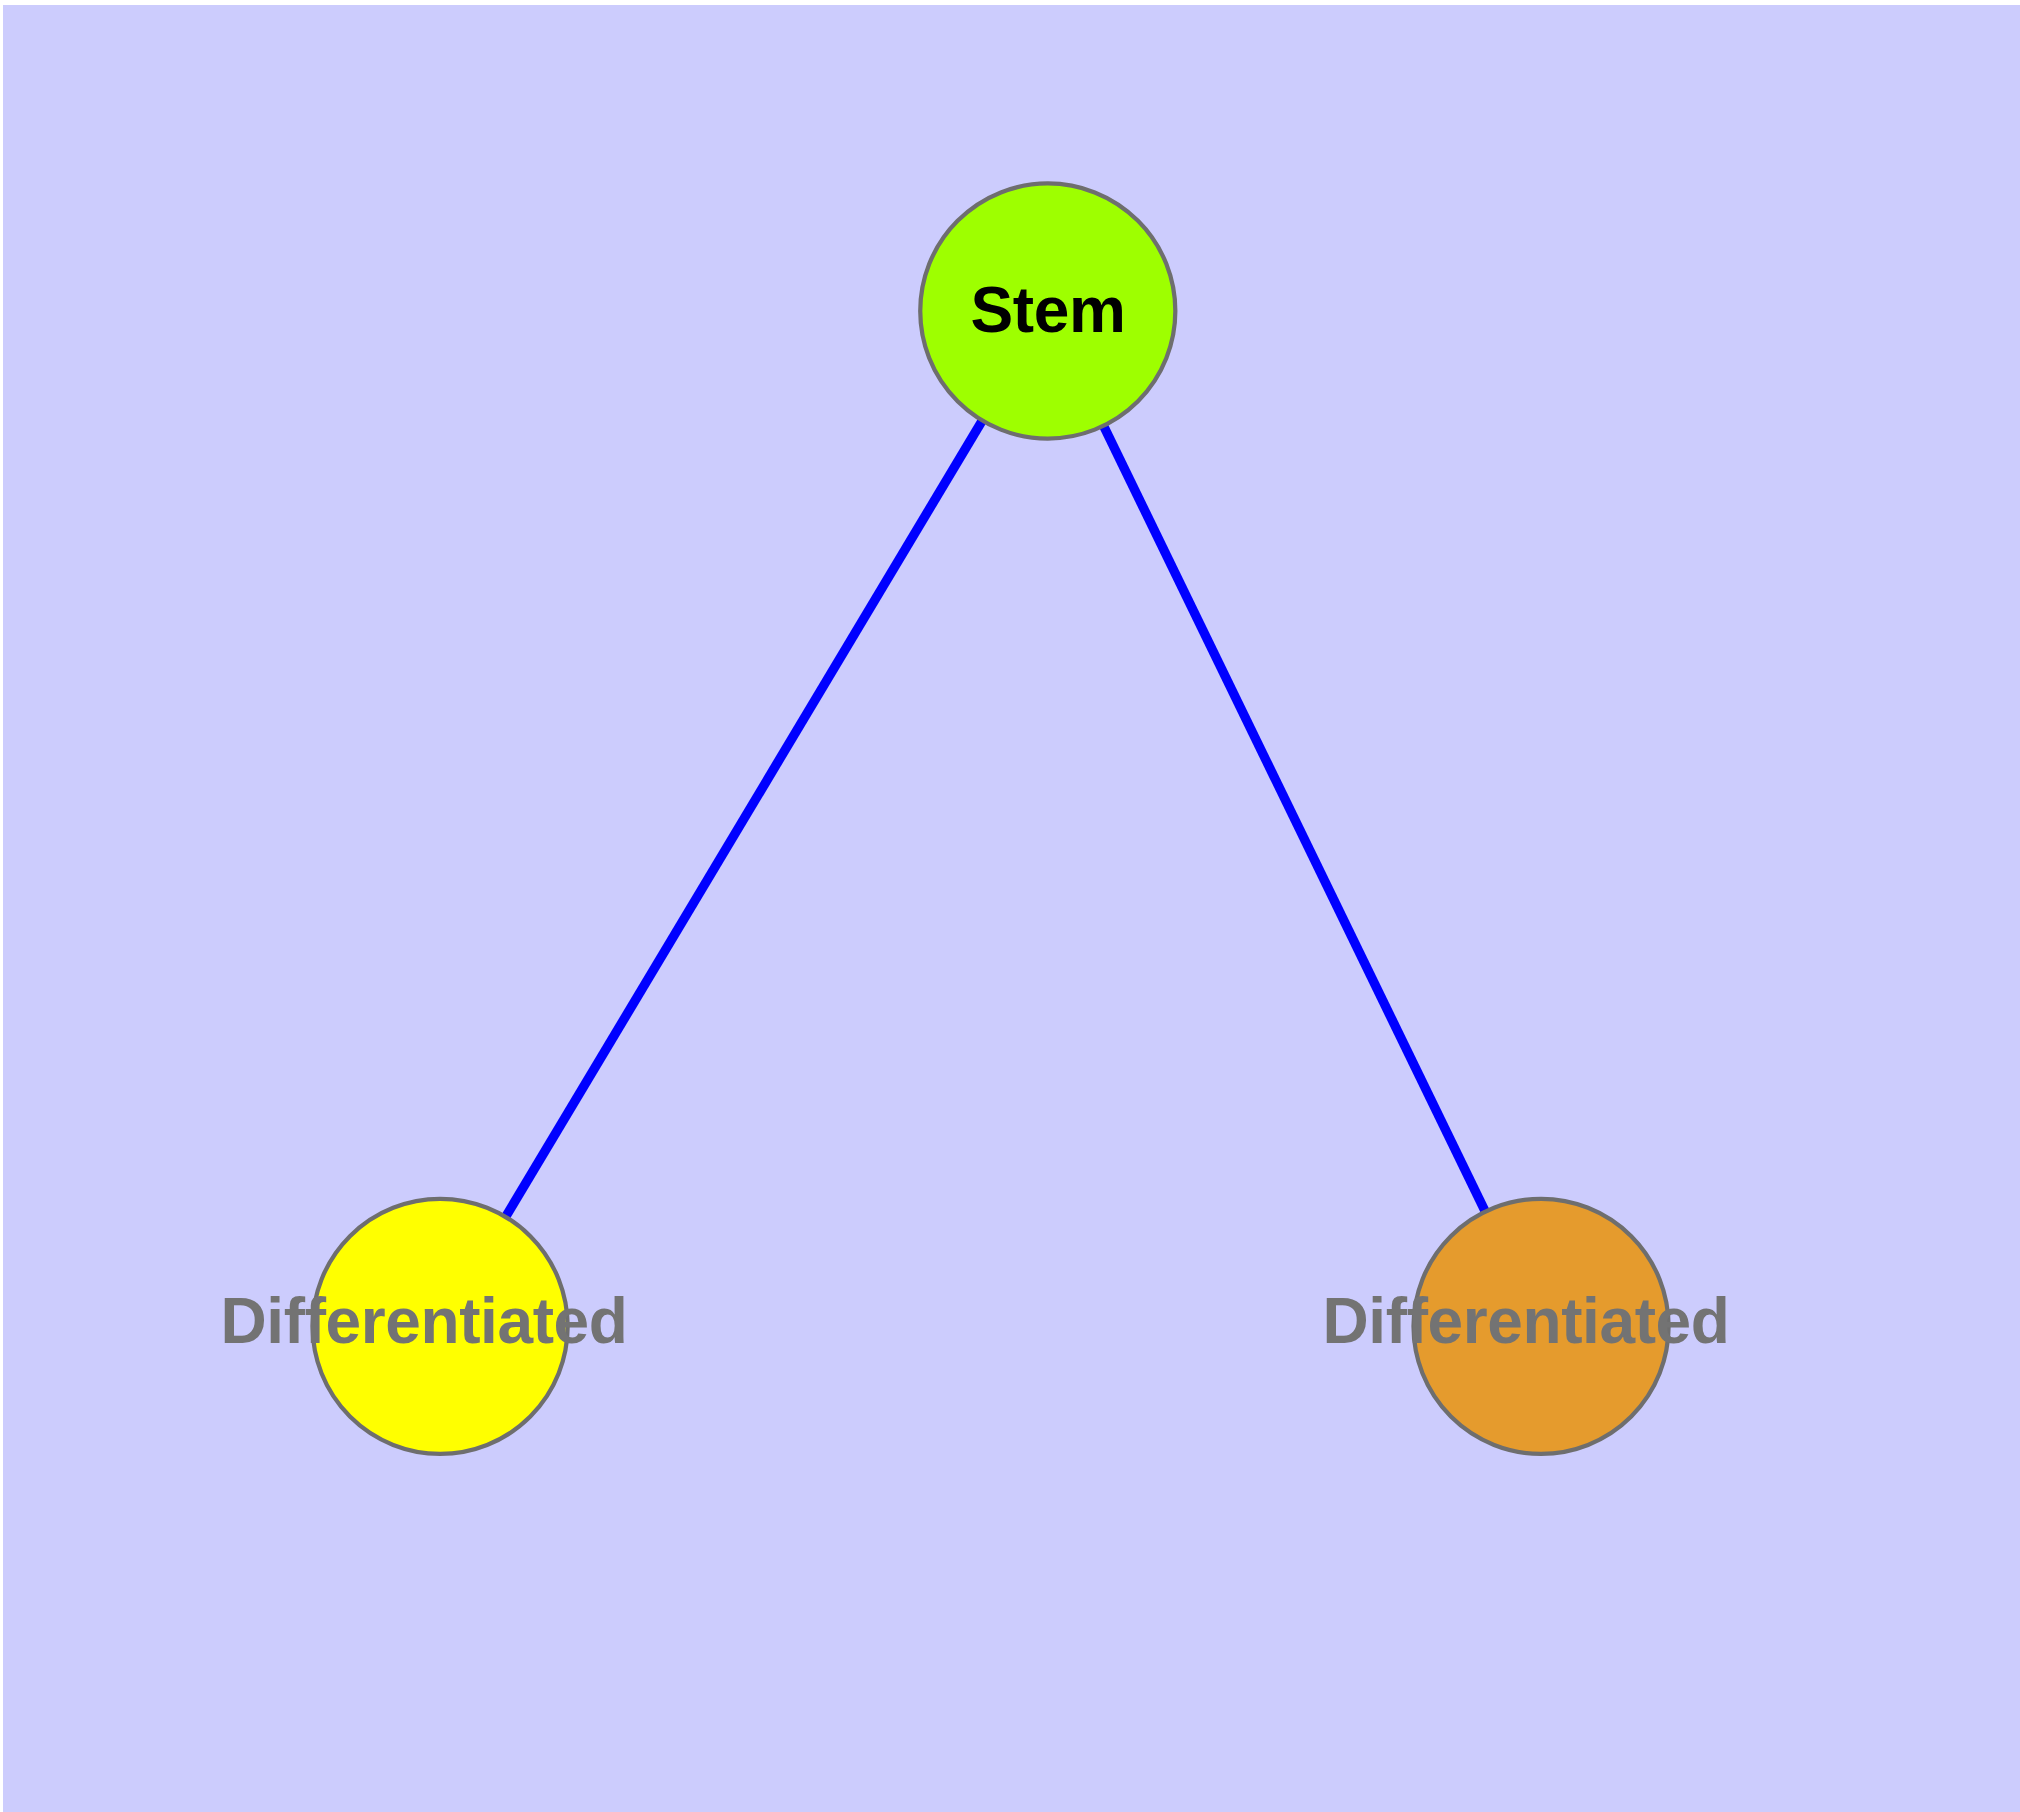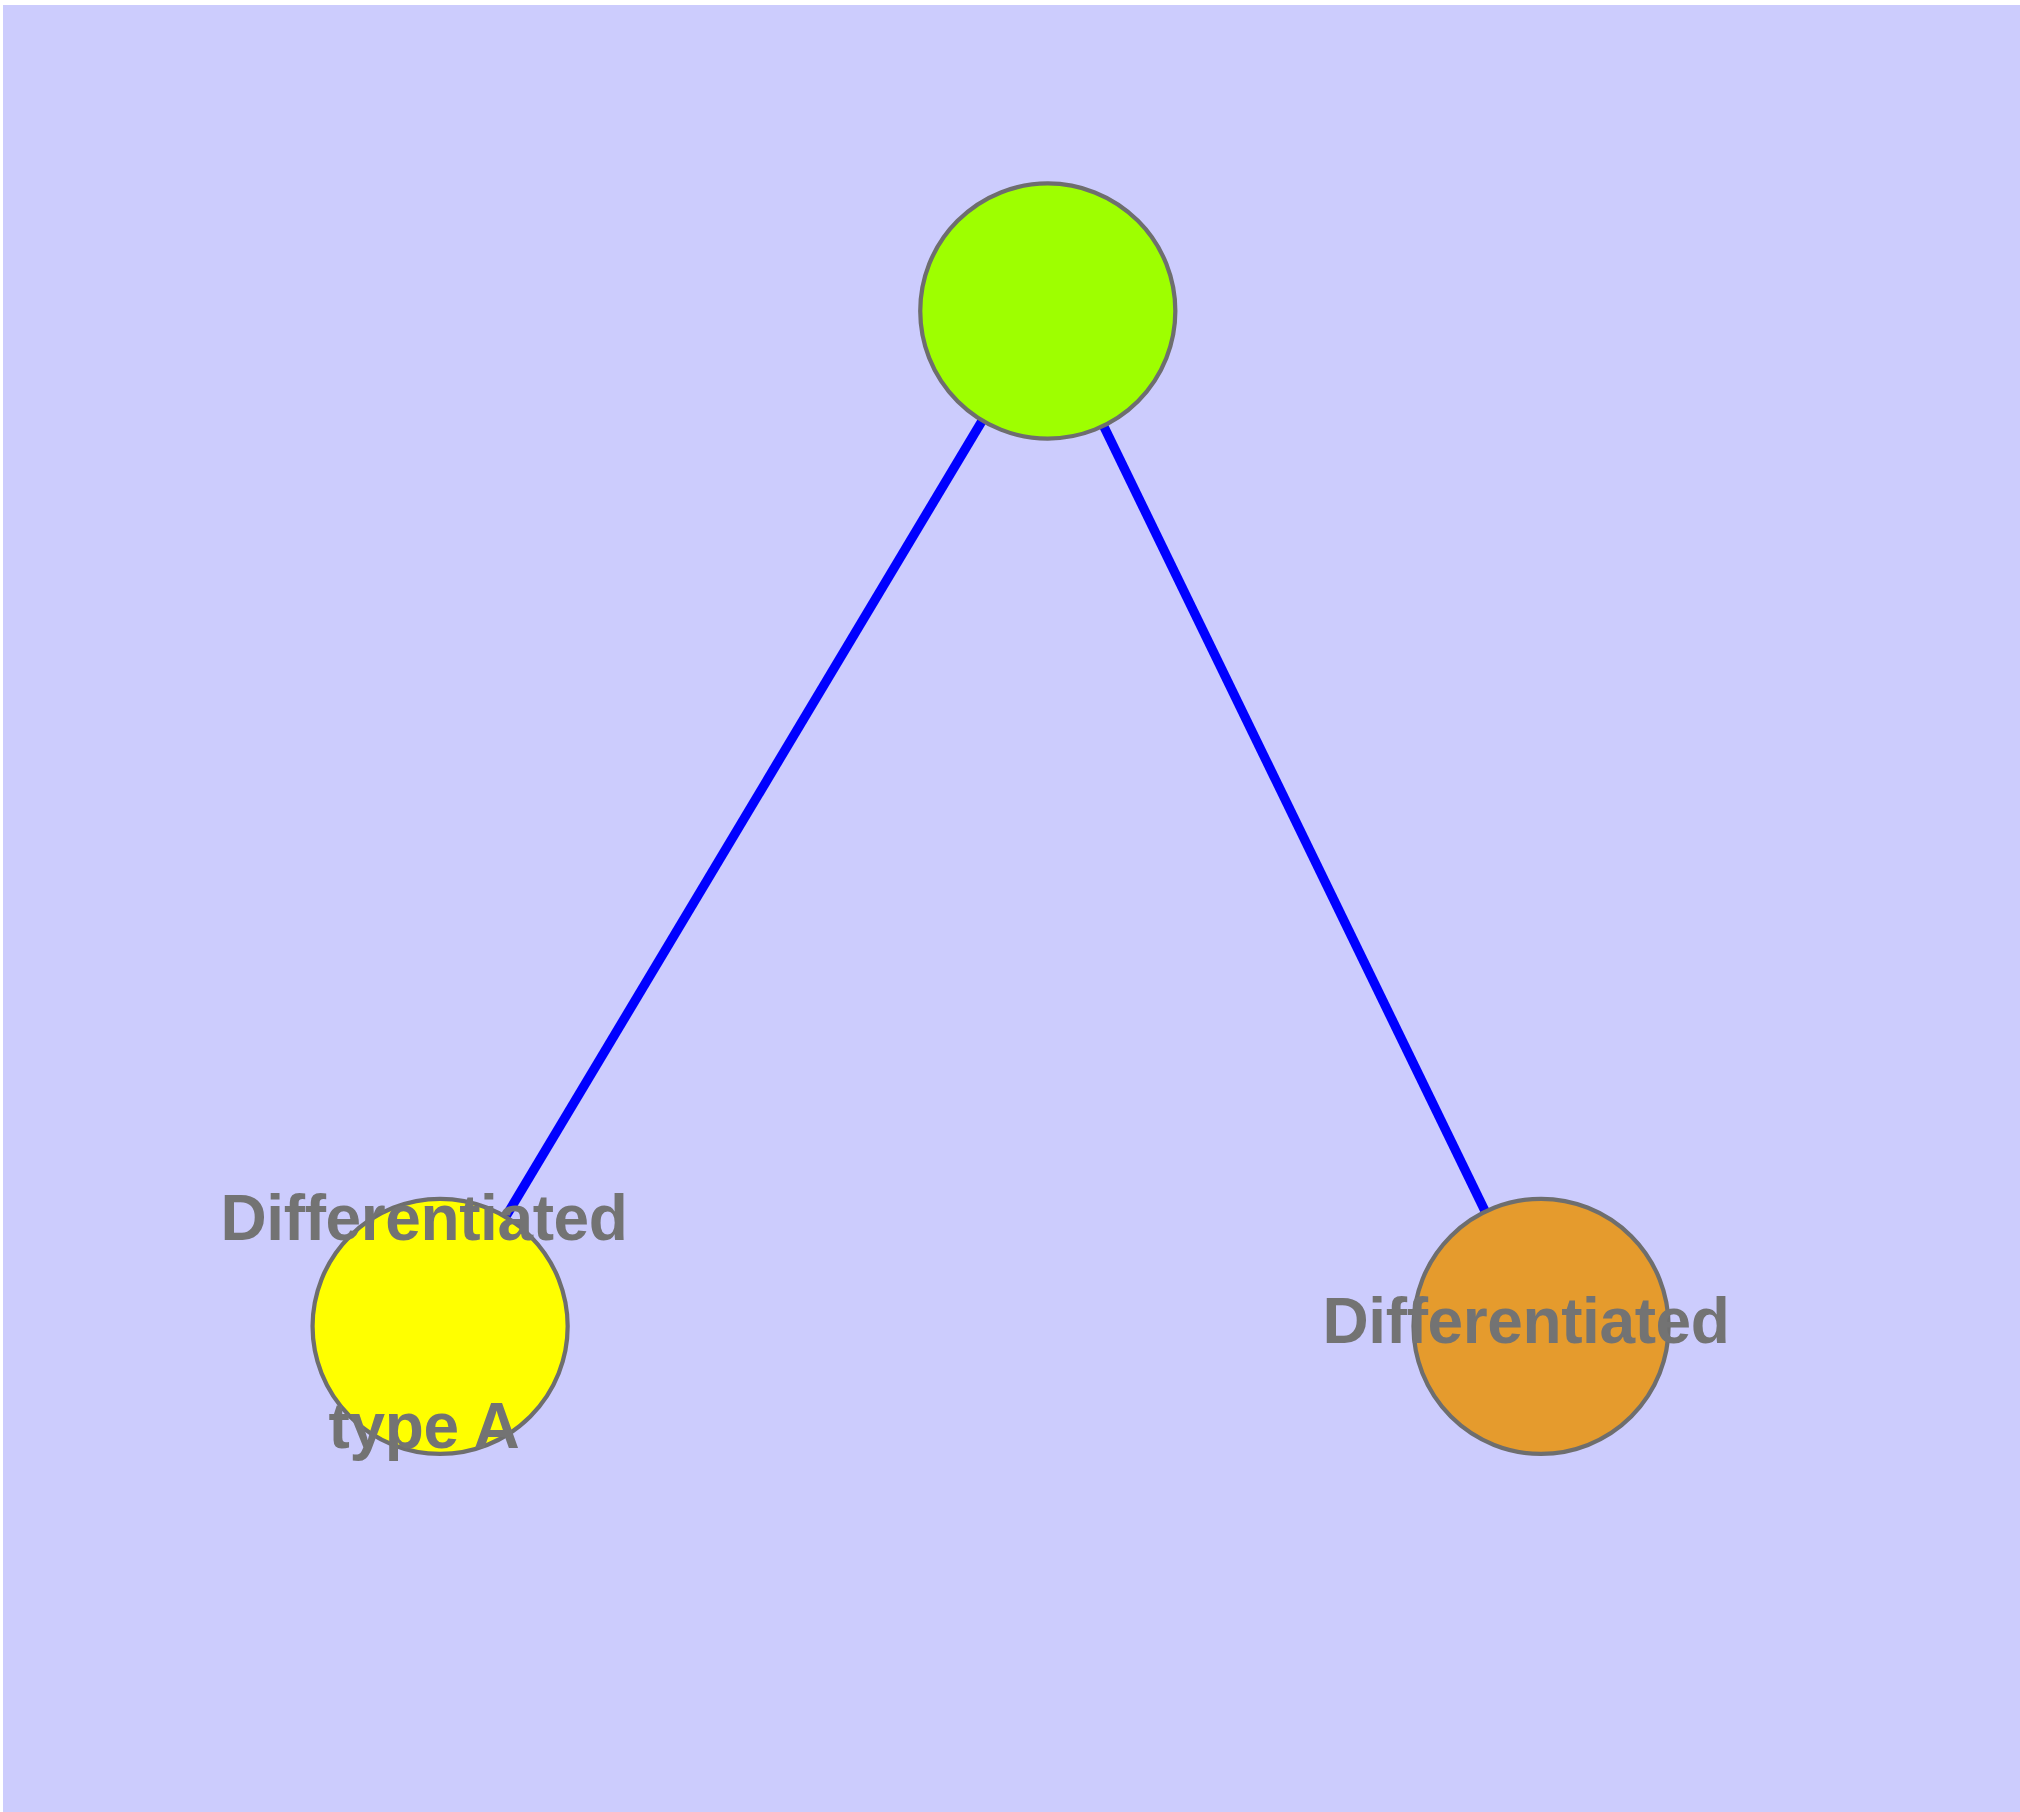--- a/index.html
+++ b/index.html
@@ -79,23 +79,25 @@
       <line x1="1236" y1="367" x2="1818" y2="1565" stroke="#0000ff" stroke-width="11" stroke-linecap="butt"></line>
     </g>
 
     <g>
       <circle cx="1236" cy="367" r="150.5" fill="#9eff00" stroke="#6e6e6e" stroke-width="5"></circle>
       <circle cx="519" cy="1565" r="150.5" fill="#ffff00" stroke="#6e6e6e" stroke-width="5"></circle>
       <circle cx="1818" cy="1565" r="150.5" fill="#e59b2d" stroke="#6e6e6e" stroke-width="5"></circle>
     </g>
   </svg>
 
+  <div class="node-label" id="label-stem" style="color: rgb(0, 0, 0);">
+    <div>Stem</div>
+  </div>
 
   <div class="node-label" id="label-diff-a">
     <div>Differentiated</div>
-    <div>type A</div>
   </div>
 
   <div class="node-label" id="label-diff-b">
     <div>Differentiated</div>
   </div>
 </div>
 
 
 </body></html>

